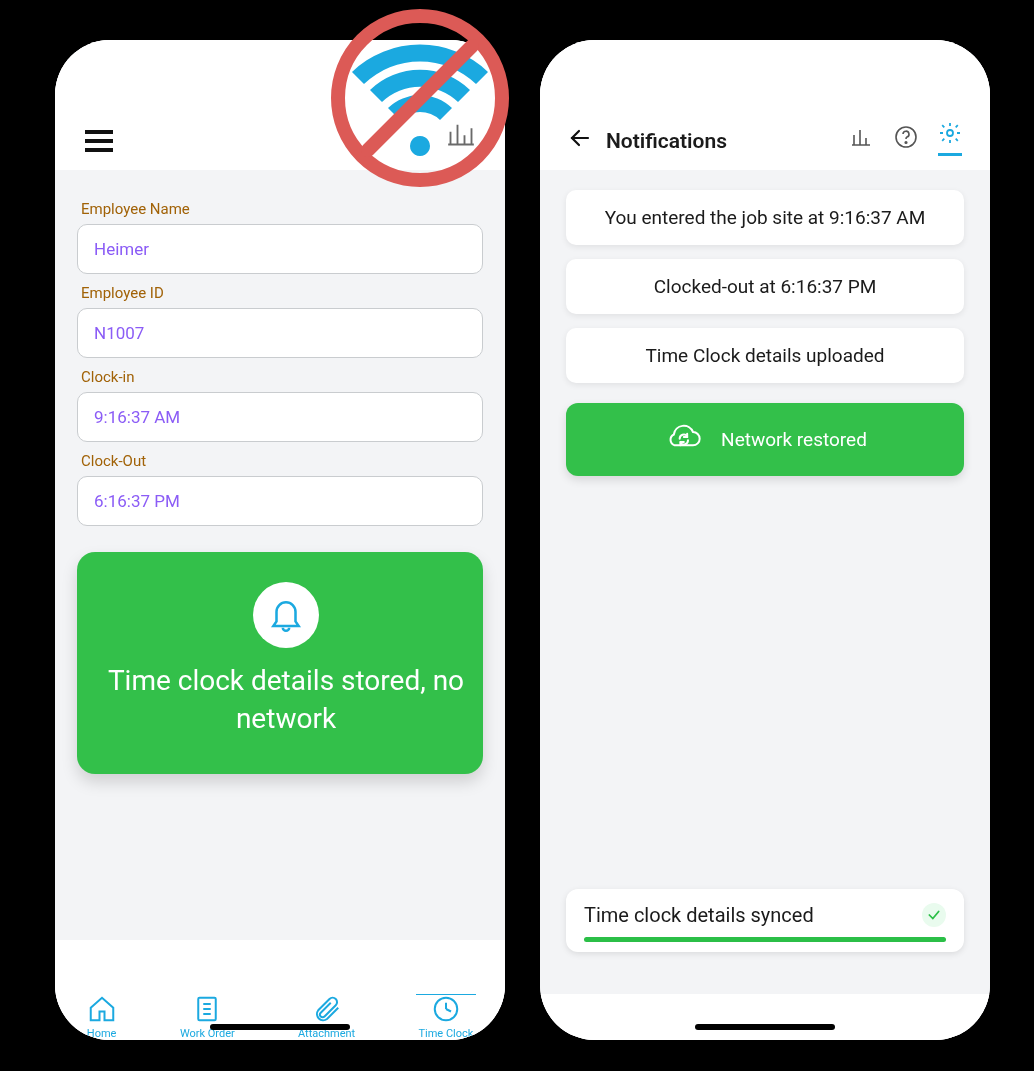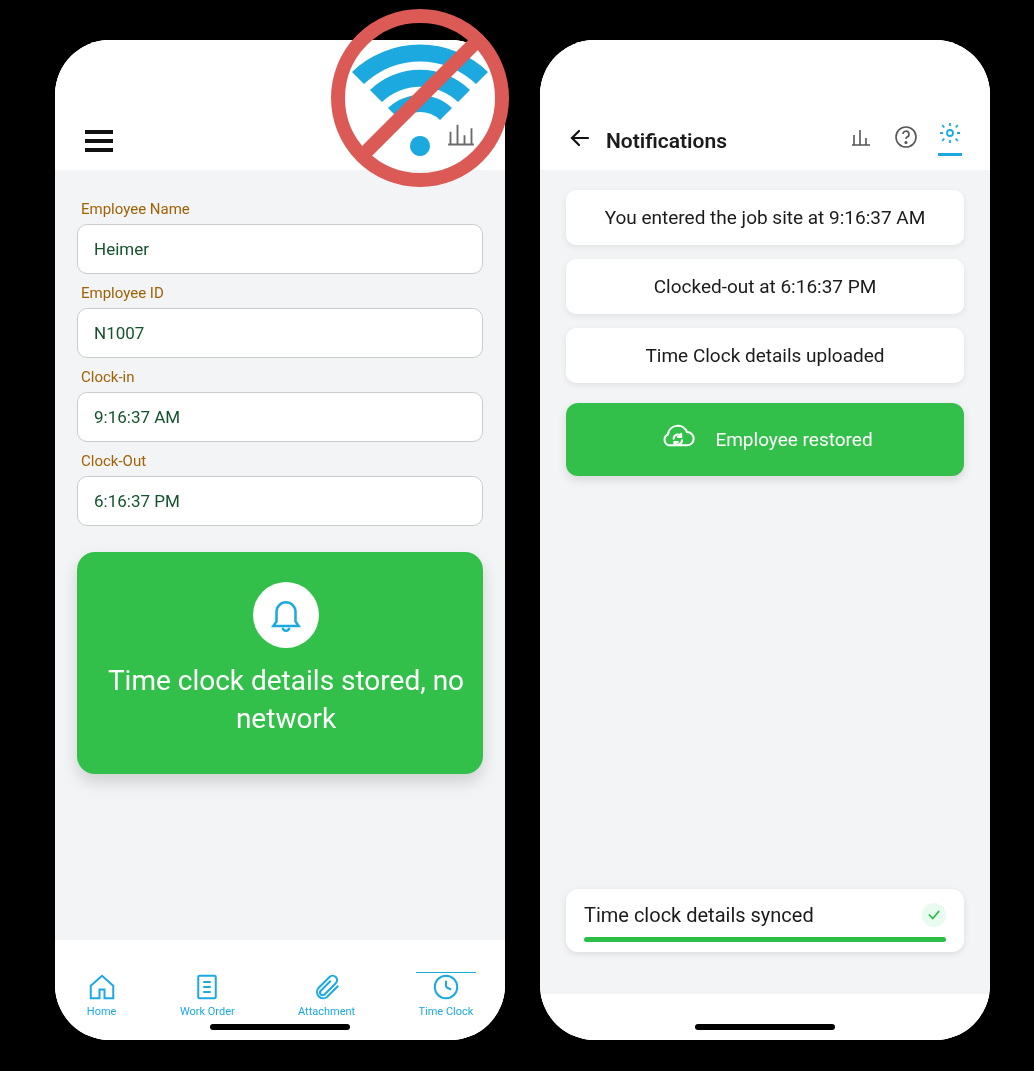--- a/index.html
+++ b/index.html
@@ -60,21 +60,21 @@
   
   .form-area { padding: 20px 22px 0 22px; flex:1; }
   .field-label { font-size: 15px; color:#a16207; margin: 10px 0 6px 4px; }
   .field-input {
     width: 100%;
     border: 1px solid #c9cccf;
     border-radius: 10px;
     background: #fff;
     padding: 14px 16px;
     font-size: 17px;
-    color:#14532d;
+    color:#8b5cf6;
   }
 
   .big-card {
     margin-top: 26px;
     background: #33c04a;
     border-radius: 18px;
     padding: 30px 8px 36px 20px;
     text-align: center;
     color: #fff;
     box-shadow: 0 8px 16px rgba(0,0,0,0.15);
@@ -82,21 +82,21 @@
   .bell-circle {
     width: 66px; height: 66px; border-radius: 50%; background: #fff;
     display:flex; align-items:center; justify-content:center; margin: 0 auto 14px auto;
   }
   .big-card-text { font-size: 28px; line-height: 1.35; }
 
   
   .bottom-nav {
     background: #fff;
     height: 100px;
-    display:flex; justify-content:space-around; align-items:center;
+    display:flex; justify-content:space-around; align-items:flex-end;
     padding-top: 10px;
     position: relative;
   }
   .nav-item { display:flex; flex-direction:column; align-items:center; gap:3px; color:#1ba9e0; font-size:11px; cursor:pointer; }
   .nav-item.active { color:#1ba9e0; }
   .nav-item.active .nav-top-line { display:block; }
   .nav-top-line { display:none; position:absolute; top:0; width:60px; height:1px; background:#1ba9e0; }
   .nav-item svg { width: 30px; height: 30px; }
 
   .home-indicator {
@@ -282,21 +282,21 @@
       <div class="green-banner">
         <span>
           <svg class="cloud-icon" viewBox="0 0 48 40" fill="none" stroke="#fff" stroke-width="2.4">
             <path d="M36 30 a8 8 0 0 0 0 -16 a12 12 0 0 0 -23 3 a7 7 0 0 0 1 13 Z"></path>
             <path d="M20 22 a5 5 0 0 1 9 -3" stroke-linecap="round"></path>
             <polyline points="29 16 29 20 25 20" stroke-linecap="round"></polyline>
             <path d="M30 24 a5 5 0 0 1 -9 3" stroke-linecap="round"></path>
             <polyline points="21 30 21 26 25 26" stroke-linecap="round"></polyline>
           </svg>
         </span>
-        <span>Employee restored</span>
+        <span>Network restored</span>
       </div>
 
       <div class="sync-card">
         <div class="sync-row">
           <span class="sync-text">Time clock details  synced</span>
           <span class="check-circle">
             <svg width="14" height="14" viewBox="0 0 24 24" fill="none" stroke="#2bbf47" stroke-width="3" stroke-linecap="round">
                 <polyline points="4 12 10 18 20 6"></polyline>
               </svg>
           </span>

